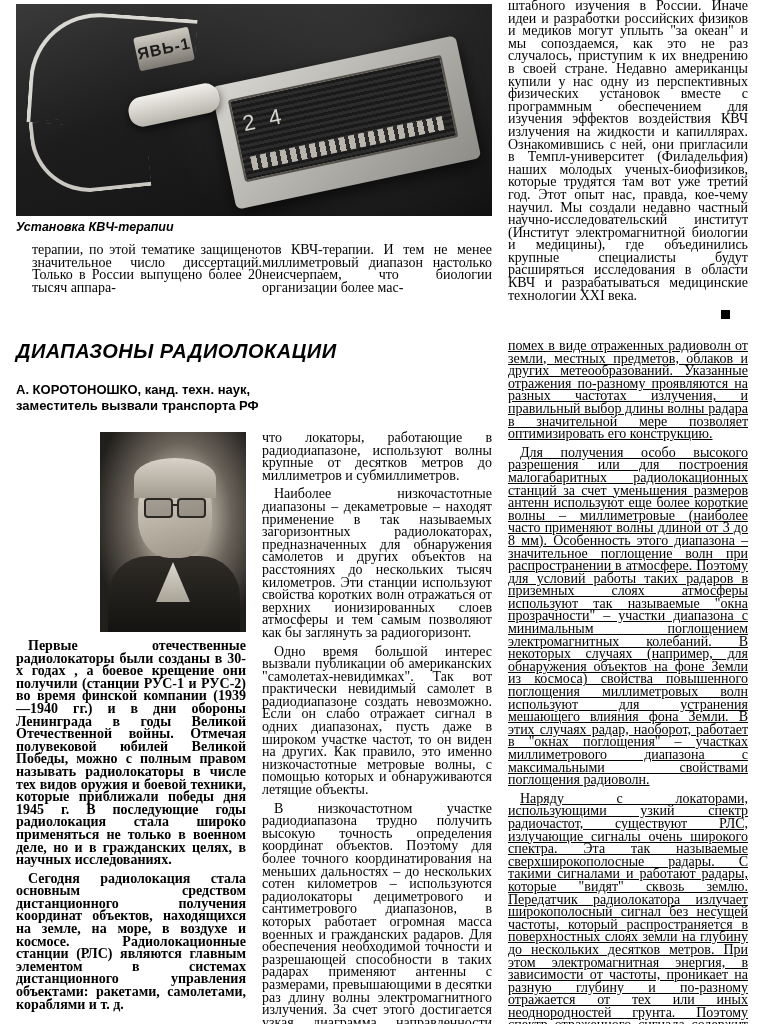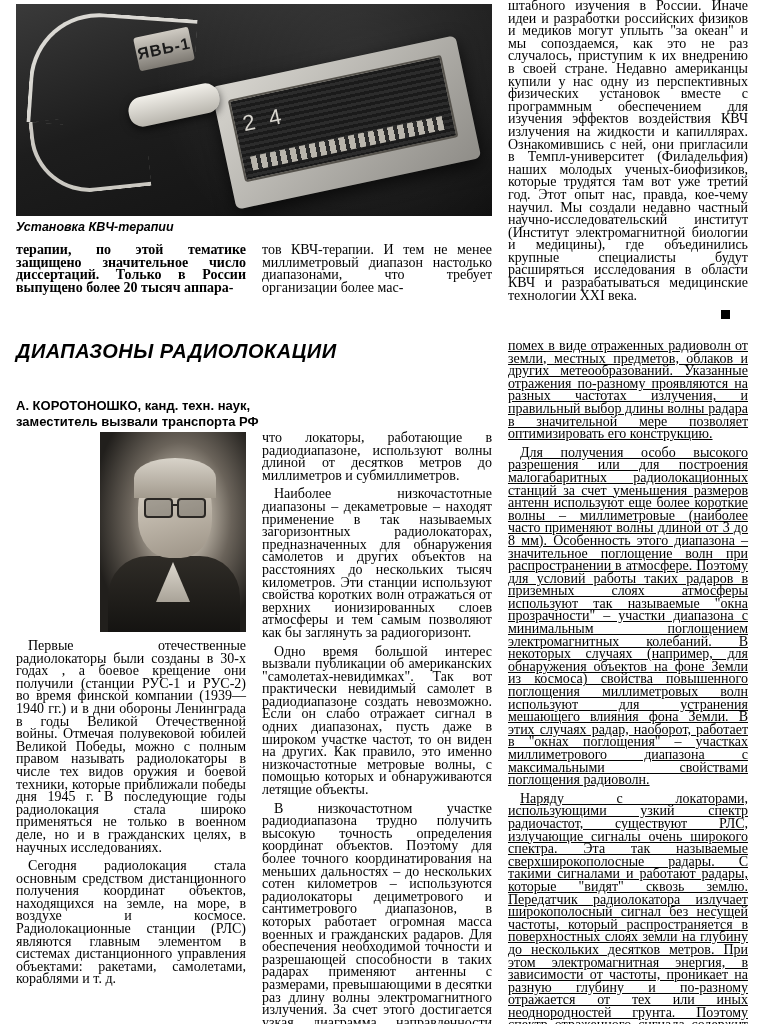--- a/index.html
+++ b/index.html
@@ -151,24 +151,23 @@
     font-size: 14px;
     line-height: 12.6px;
     text-align: justify;
     color: #000;
   }
   .col-text p { margin: 0 0 6px 0; text-indent: 12px; }
   .col-text p.noind { text-indent: 0; }
 
   .top-col-1 {
     position: absolute;
-    left: 16px;
+    left: 32px;
     top: 244px;
     width: 230px;
-    font-weight: bold;
   }
   .top-col-2 {
     position: absolute;
     left: 262px;
     top: 244px;
     width: 230px;
   }
   .top-col-3 {
     position: absolute;
     left: 508px;
@@ -200,21 +199,20 @@
   .byline {
     position: absolute;
     left: 16px;
     top: 382px;
     width: 470px;
     font-family: "Liberation Sans", sans-serif;
     font-weight: bold;
     font-size: 13px;
     line-height: 16px;
     color: #000;
-    margin-top: 16px;
   }
 
   
   .portrait {
     position: absolute;
     left: 100px;
     top: 432px;
     width: 146px;
     height: 200px;
     background: #2a2a28;
@@ -274,20 +272,21 @@
     background: linear-gradient(180deg,#ddd8ce,#a9a398);
     clip-path: polygon(50% 0, 100% 100%, 0 100%);
   }
 
   
   .low-col-1 {
     position: absolute;
     left: 16px;
     top: 640px;
     width: 230px;
+    font-weight: bold;
   }
   .low-col-2 {
     position: absolute;
     left: 262px;
     top: 432px;
     width: 230px;
   }
   .low-col-3 {
     position: absolute;
     left: 508px;
@@ -317,21 +316,21 @@
       <div class="emitter"></div>
     </div>
 
     <div class="caption-kvch">Установка КВЧ-терапии</div>
 
     <div class="col-text top-col-1">
       <p class="noind">терапии, по этой тематике защищено значительное число диссертаций. Только в России выпущено более 20 тысяч аппара-</p>
     </div>
 
     <div class="col-text top-col-2">
-      <p class="noind">тов КВЧ-терапии. И тем не менее миллиметровый диапазон настолько диапазонами, что требует организации более мас-</p>
+      <p class="noind">тов КВЧ-терапии. И тем не менее миллиметровый диапазон настолько неисчерпаем, что биологии организации более мас-</p>
     </div>
 
     <div class="col-text top-col-3">
       <p class="noind">штабного изучения в России. Иначе идеи и разработки российских физиков и медиков могут уплыть "за океан" и мы сопоздаемся, как это не раз случалось, приступим к их внедрению в своей стране. Недавно американцы купили у нас одну из перспективных физических установок вместе с программным обеспечением для изучения эффектов воздействия КВЧ излучения на жидкости и капиллярах. Ознакомившись с ней, они пригласили в Темпл-университет (Филадельфия) наших молодых ученых-биофизиков, которые трудятся там вот уже третий год. Этот опыт нас, правда, кое-чему научил. Мы создали недавно частный научно-исследовательский институт (Институт электромагнитной биологии и медицины), где объединились крупные специалисты будут расширяться исследования в области КВЧ и разрабатываться медицинские технологии XXI века.</p>
       <span class="sq-end"></span>
     </div>
   </div>
 
   <div class="headline">ДИАПАЗОНЫ РАДИОЛОКАЦИИ</div>
   <div class="byline">
@@ -351,21 +350,21 @@
       <div class="lens r"></div>
     </div>
   </div>
 
   <div class="col-text low-col-1">
     <p>Первые отечественные радиолокаторы были созданы в 30-х годах , а боевое крещение они получили (станции РУС-1 и РУС-2) во время финской компании (1939—1940 гг.) и в дни обороны Ленинграда в годы Великой Отечественной войны. Отмечая полувековой юбилей Великой Победы, можно с полным правом называть радиолокаторы в числе тех видов оружия и боевой техники, которые приближали победы дня 1945 г. В последующие годы радиолокация стала широко применяться не только в военном деле, но и в гражданских целях, в научных исследованиях.</p>
     <p>Сегодня радиолокация стала основным средством дистанционного получения координат объектов, находящихся на земле, на море, в воздухе и космосе. Радиолокационные станции (РЛС) являются главным элементом в системах дистанционного управления объектами: ракетами, самолетами, кораблями и т. д.</p>
   </div>
 
   <div class="col-text low-col-2">
-    <p class="noind">что локаторы, работающие в радиодиапазоне, используют волны длиной от десятков метров до миллиметров и субмиллиметров.</p>
+    <p class="noind">что локаторы, работающие в радиодиапазоне, используют волны крупные от десятков метров до миллиметров и субмиллиметров.</p>
     <p>Наиболее низкочастотные диапазоны – декаметровые – находят применение в так называемых загоризонтных радиолокаторах, предназначенных для обнаружения самолетов и других объектов на расстояниях до нескольких тысяч километров. Эти станции используют свойства коротких волн отражаться от верхних ионизированных слоев атмосферы и тем самым позволяют как бы заглянуть за радиогоризонт.</p>
     <p>Одно время большой интерес вызвали публикации об американских "самолетах-невидимках". Так вот практически невидимый самолет в радиодиапазоне создать невозможно. Если он слабо отражает сигнал в одних диапазонах, пусть даже в широком участке частот, то он виден на других. Как правило, это именно низкочастотные метровые волны, с помощью которых и обнаруживаются летящие объекты.</p>
     <p>В низкочастотном участке радиодиапазона трудно получить высокую точность определения координат объектов. Поэтому для более точного координатирования на меньших дальностях – до нескольких сотен километров – используются радиолокаторы дециметрового и сантиметрового диапазонов, в которых работает огромная масса военных и гражданских радаров. Для обеспечения необходимой точности и разрешающей способности в таких радарах применяют антенны с размерами, превышающими в десятки раз длину волны электромагнитного излучения. За счет этого достигается узкая диаграмма направленности излучения и приема радиоволн, что и позволяет получать высокую точность.</p>
 
   </div>
 
   <div class="col-text low-col-3">
     <p class="noind">помех в виде отраженных радиоволн от земли, местных предметов, облаков и других метеообразований. Указанные отражения по-разному проявляются на разных частотах излучения, и правильный выбор длины волны радара в значительной мере позволяет оптимизировать его конструкцию.</p>
     <p>Для получения особо высокого разрешения или для построения малогабаритных радиолокационных станций за счет уменьшения размеров антенн используют еще более короткие волны – миллиметровые (наиболее часто применяют волны длиной от 3 до 8 мм). Особенность этого диапазона – значительное поглощение волн при распространении в атмосфере. Поэтому для условий работы таких радаров в приземных слоях атмосферы используют так называемые "окна прозрачности" – участки диапазона с минимальным поглощением электромагнитных колебаний. В некоторых случаях (например, для обнаружения объектов на фоне Земли из космоса) свойства повышенного поглощения миллиметровых волн используют для устранения мешающего влияния фона Земли. В этих случаях радар, наоборот, работает в "окнах поглощения" – участках миллиметрового диапазона с максимальными свойствами поглощения радиоволн.</p>
     <p>Наряду с локаторами, использующими узкий спектр радиочастот, существуют РЛС, излучающие сигналы очень широкого спектра. Эта так называемые сверхширокополосные радары. С такими сигналами и работают радары, которые "видят" сквозь землю. Передатчик радиолокатора излучает широкополосный сигнал без несущей частоты, который распространяется в поверхностных слоях земли на глубину до нескольких десятков метров. При этом электромагнитная энергия, в зависимости от частоты, проникает на разную глубину и по-разному отражается от тех или иных неоднородностей грунта. Поэтому спектр отраженного сигнала содержит большой объем информации о структуре и свойствах зондируемого участка. Такие РЛС оказались весьма полезны для рекогносцировочных работ на строительных площадках. Отпадает необходимость бурить шурфы, брать пробы грунта. Такой метод локации применяется для определения прочности и наличия внутренних дефектов автомагистралей, посадочных полос аэропортов и т. д.</p>

